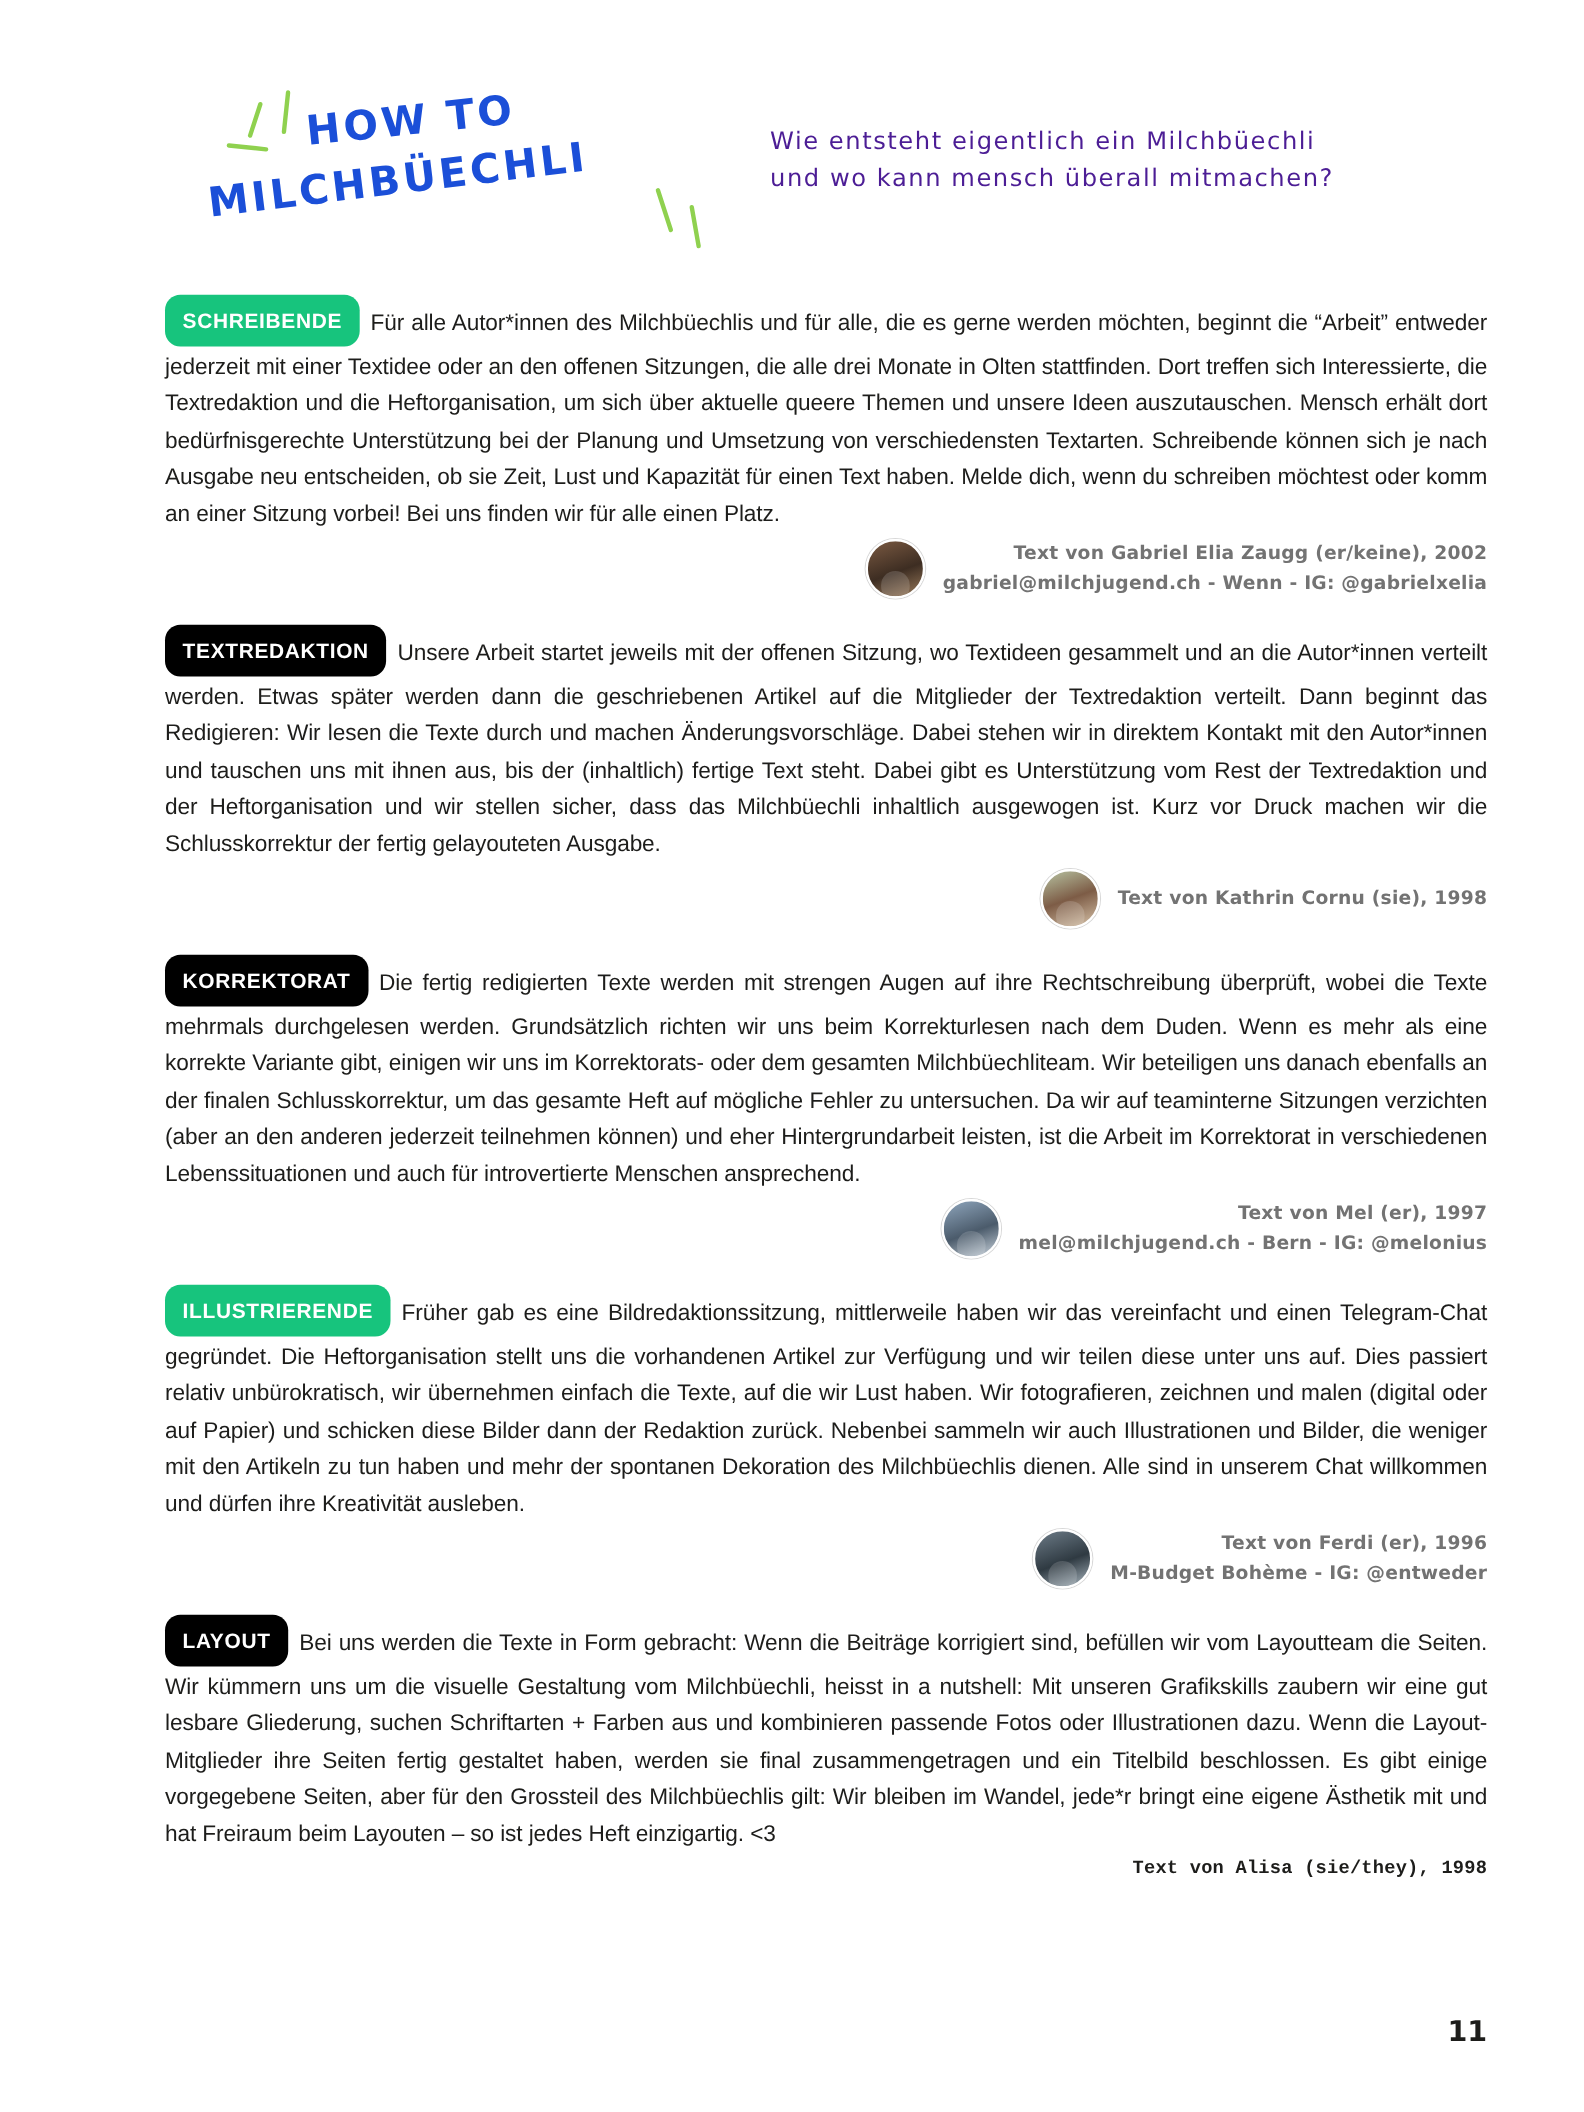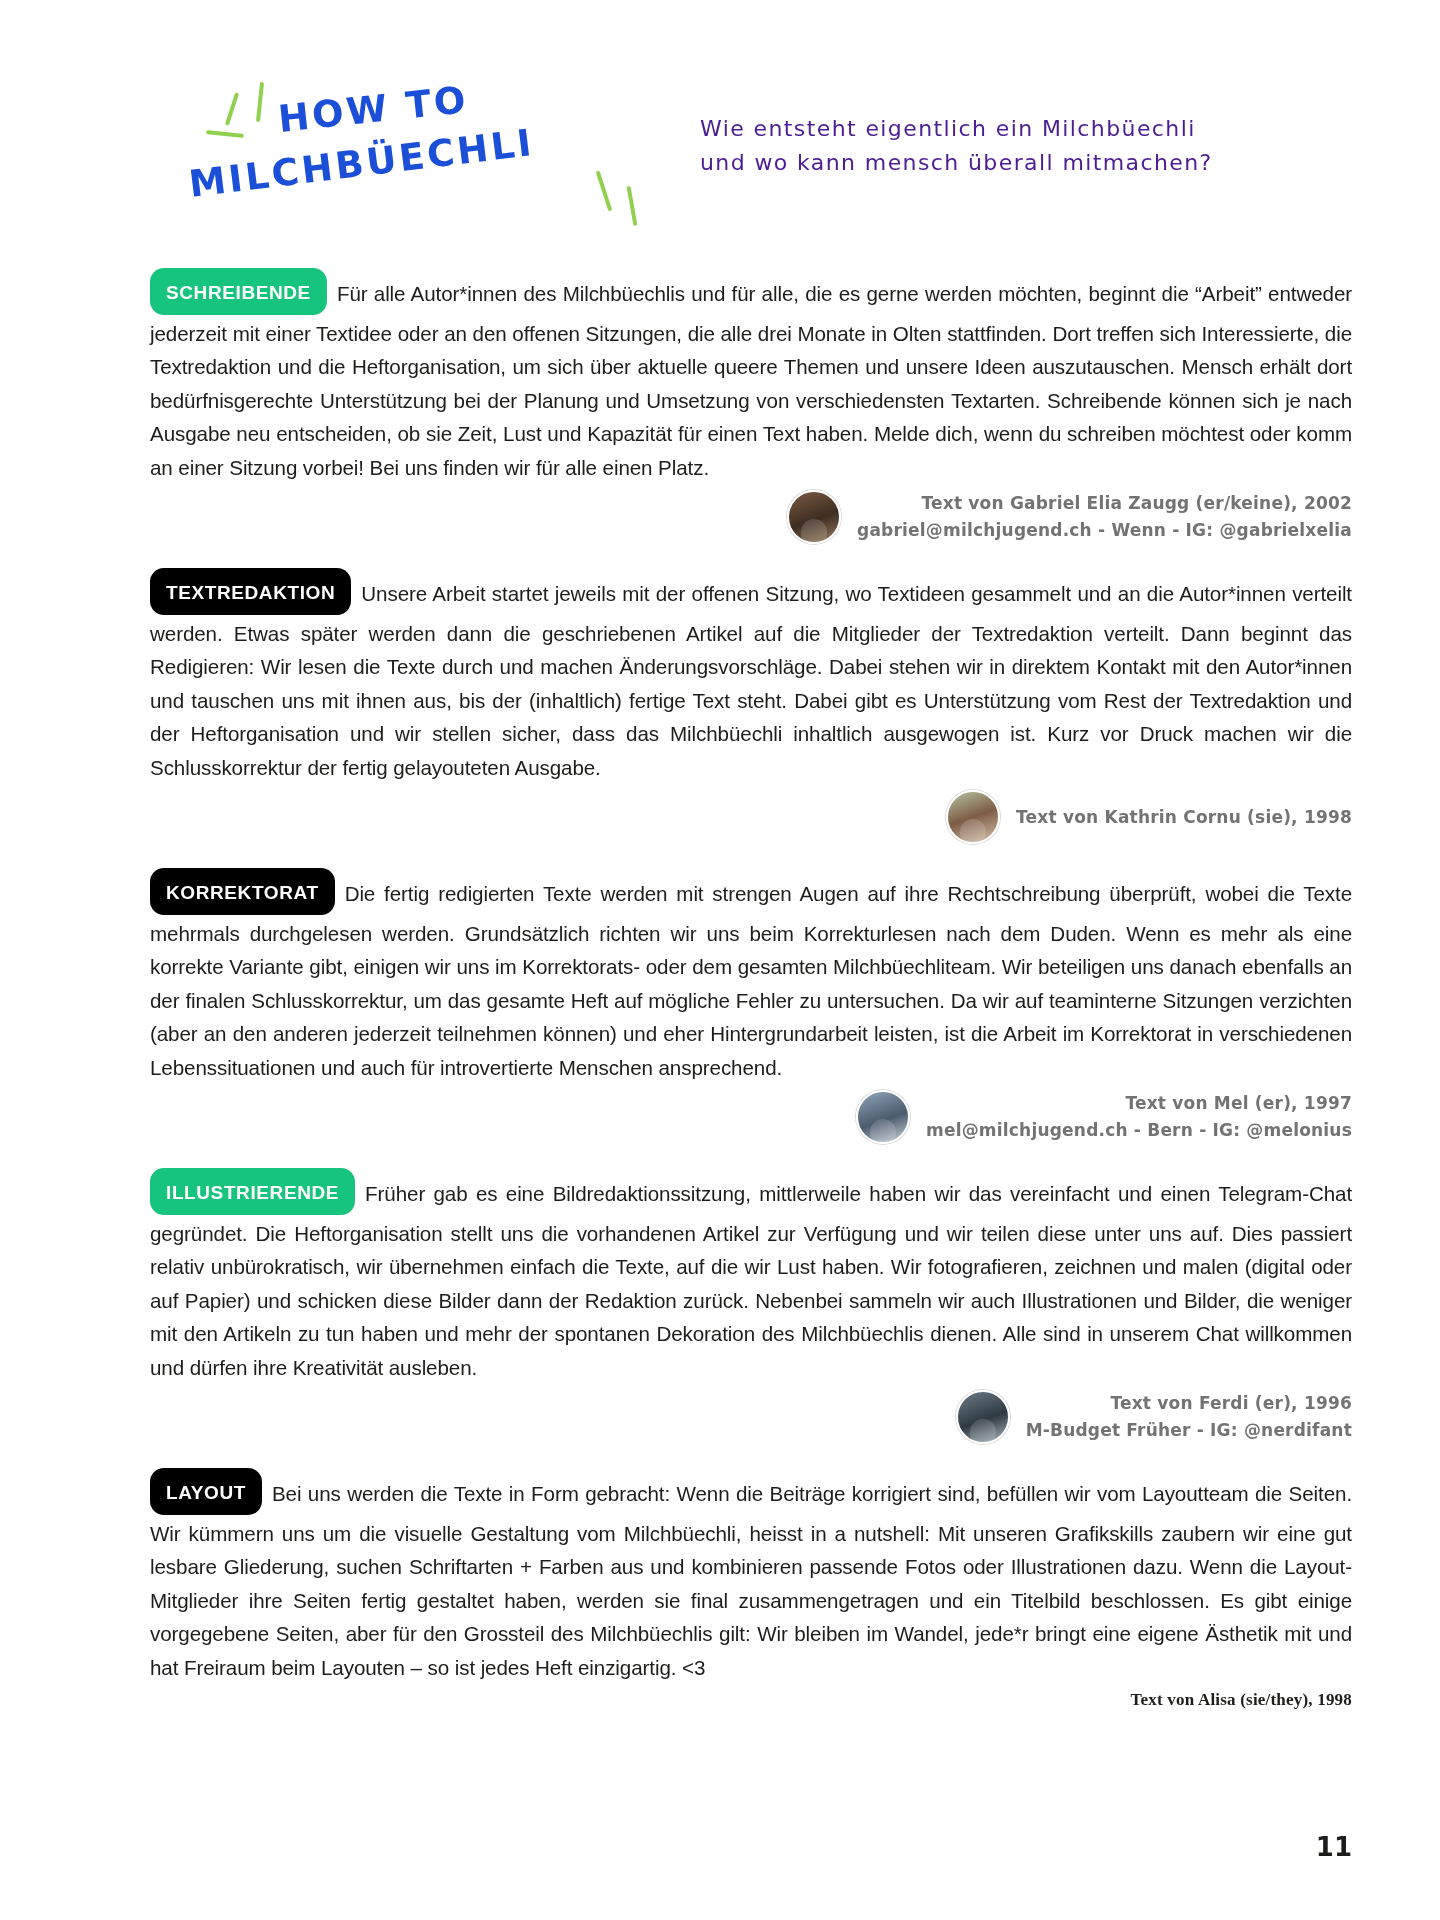--- a/index.html
+++ b/index.html
@@ -146,21 +146,21 @@
     width: 26px;
     height: 26px;
     margin-left: -13px;
     border-radius: 50% 50% 45% 45%;
     background: rgba(255,255,255,0.16);
   }
 
   .credit-noavatar {
     display: block;
     text-align: right;
-    font-family: Liberation Serif, serif;
+    font-family: Liberation Mono, monospace;
     font-weight: bold;
     font-size: 17px;
     letter-spacing: 0.2px;
     margin: 4px 0 26px 0;
   }
 
   .page-number {
     position: absolute;
     right: 88px;
     bottom: 58px;
@@ -225,21 +225,21 @@
       </div>
     </div>
 
     <p class="para">
       <span class="tag tag-green">ILLUSTRIERENDE</span><span>Früher gab es eine Bildredaktionssitzung, mittlerweile haben wir das vereinfacht und einen Telegram-Chat gegründet. Die Heftorganisation stellt uns die vorhandenen Artikel zur Verfügung und wir teilen diese unter uns auf. Dies passiert relativ unbürokratisch, wir übernehmen einfach die Texte, auf die wir Lust haben. Wir fotografieren, zeichnen und malen (digital oder auf Papier) und schicken diese Bilder dann der Redaktion zurück. Nebenbei sammeln wir auch Illustrationen und Bilder, die weniger mit den Artikeln zu tun haben und mehr der spontanen Dekoration des Milchbüechlis dienen. Alle sind in unserem Chat willkommen und dürfen ihre Kreativität ausleben.</span>
     </p>
     <div class="credit">
       <div class="avatar av4"></div>
       <div class="credit-text">
         <span class="line1">Text von Ferdi (er), 1996</span>
-        <span class="line2">M-Budget Früher - IG: @nerdifant</span>
+        <span class="line2">M-Budget Bohème - IG: @entweder</span>
       </div>
     </div>
 
     <p class="para">
       <span class="tag tag-pink">LAYOUT</span><span>Bei uns werden die Texte in Form gebracht: Wenn die Beiträge korrigiert sind, befüllen wir vom Layoutteam die Seiten. Wir kümmern uns um die visuelle Gestaltung vom Milchbüechli, heisst in a nutshell: Mit unseren Grafikskills zaubern wir eine gut lesbare Gliederung, suchen Schriftarten + Farben aus und kombinieren passende Fotos oder Illustrationen dazu. Wenn die Layout-Mitglieder ihre Seiten fertig gestaltet haben, werden sie final zusammengetragen und ein Titelbild beschlossen. Es gibt einige vorgegebene Seiten, aber für den Grossteil des Milchbüechlis gilt: Wir bleiben im Wandel, jede*r bringt eine eigene Ästhetik mit und hat Freiraum beim Layouten – so ist jedes Heft einzigartig. &lt;3</span>
     </p>
     <div class="credit-noavatar">Text von Alisa (sie/they), 1998</div>
 
   </div>
 

